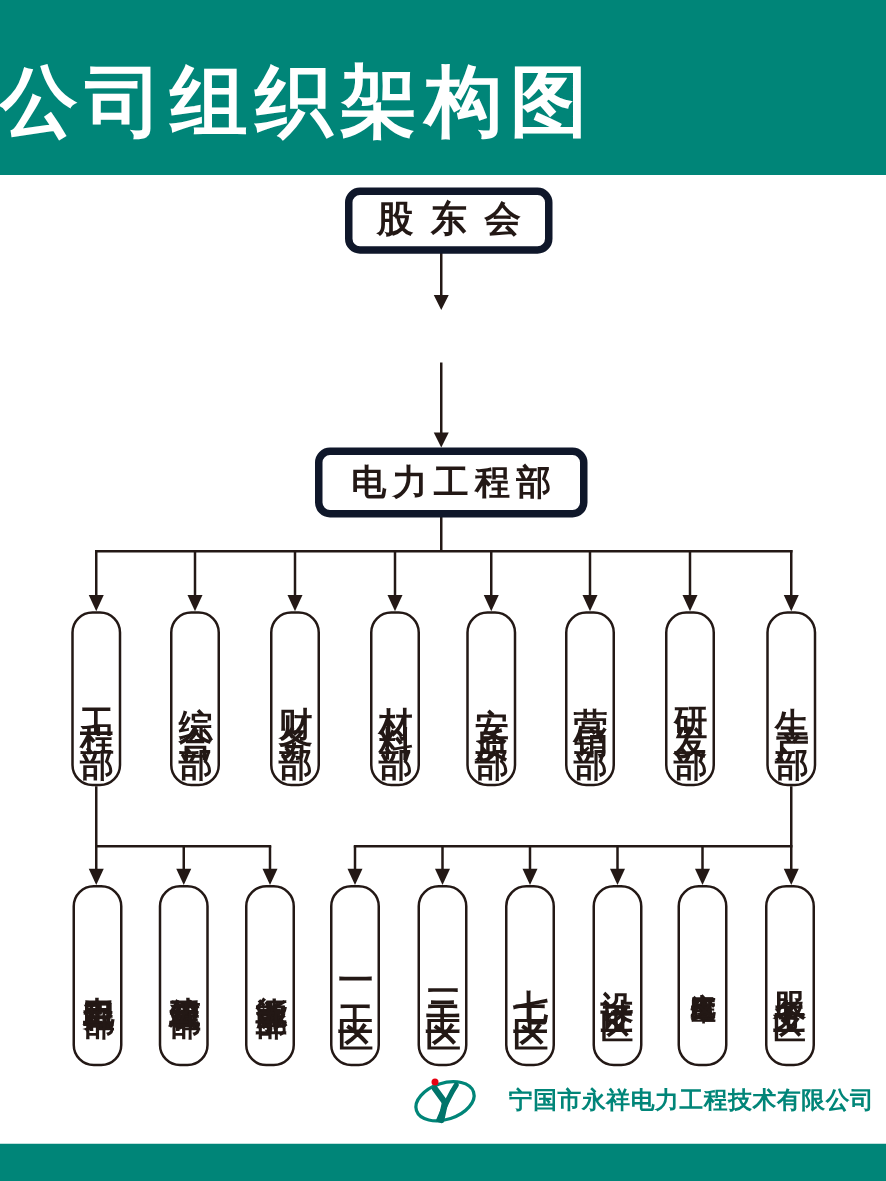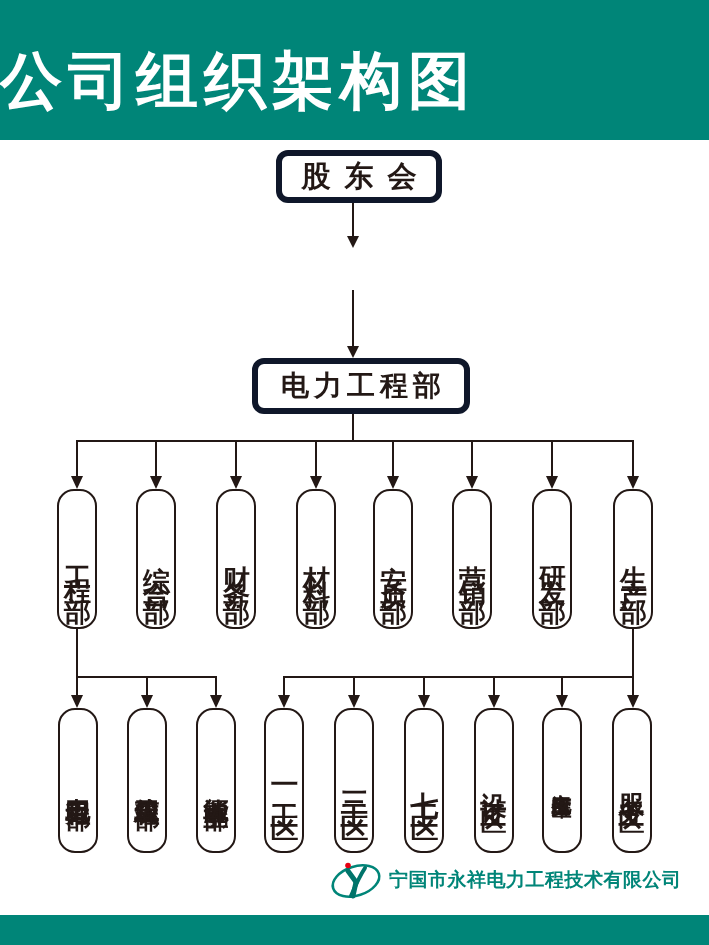--- a/index.html
+++ b/index.html
@@ -37,21 +37,21 @@
   .vtxt{
     writing-mode:vertical-rl;text-orientation:upright;font-weight:bold;color:#231815;line-height:1;
   }
   .ls15{font-size:27px;letter-spacing:15px;margin-bottom:-15px;}
   .ls12{font-size:28px;letter-spacing:12px;margin-bottom:-12px;}
   .ls6{font-size:26px;letter-spacing:6px;margin-bottom:-6px;}
   .ls2{font-size:25px;letter-spacing:2px;margin-bottom:-2px;}
   .ls1{font-size:20px;letter-spacing:1px;margin-bottom:-1px;}
   
   .footer{
-    position:absolute;left:329px;top:858px;height:44px;display:flex;align-items:center;gap:6px;
+    position:absolute;left:329px;top:858px;height:44px;display:flex;align-items:center;gap:24px;
   }
   .company-name{
     color:#008578;font-size:19px;font-weight:bold;letter-spacing:0.5px;white-space:nowrap;
   }
   .bottom-band{
     position:absolute;left:0;top:915px;width:709px;height:30px;background:#008578;
   }
 </style>
 </head>
 <body>

